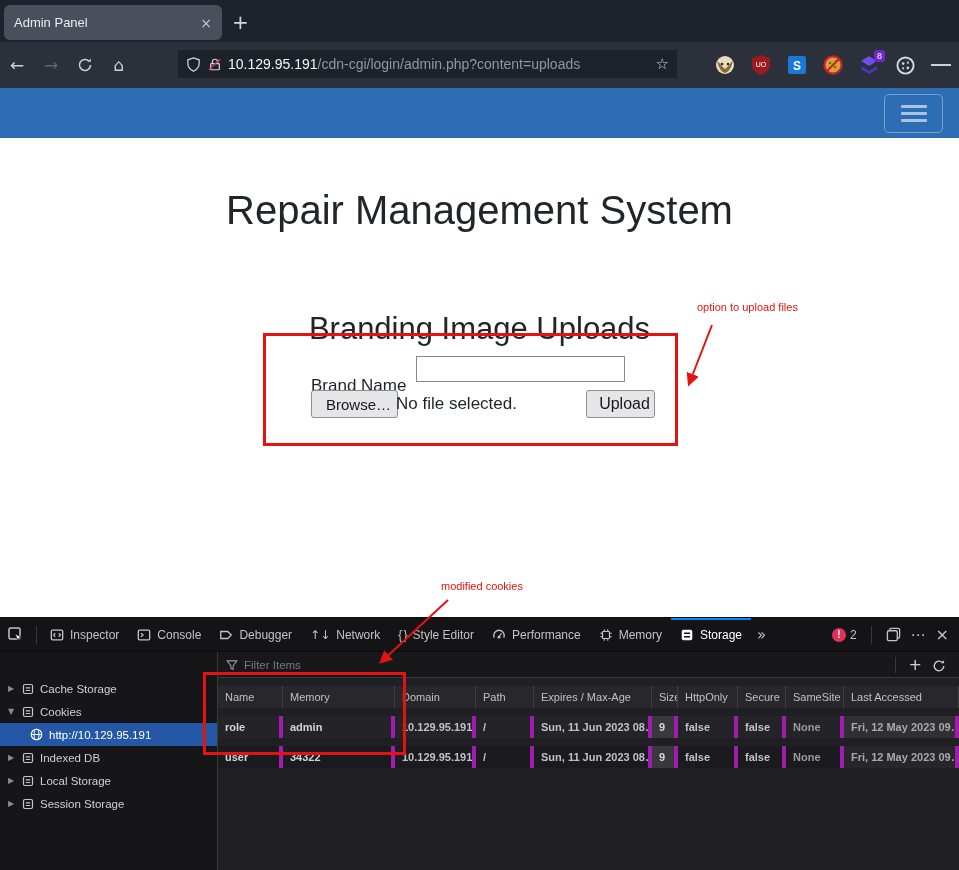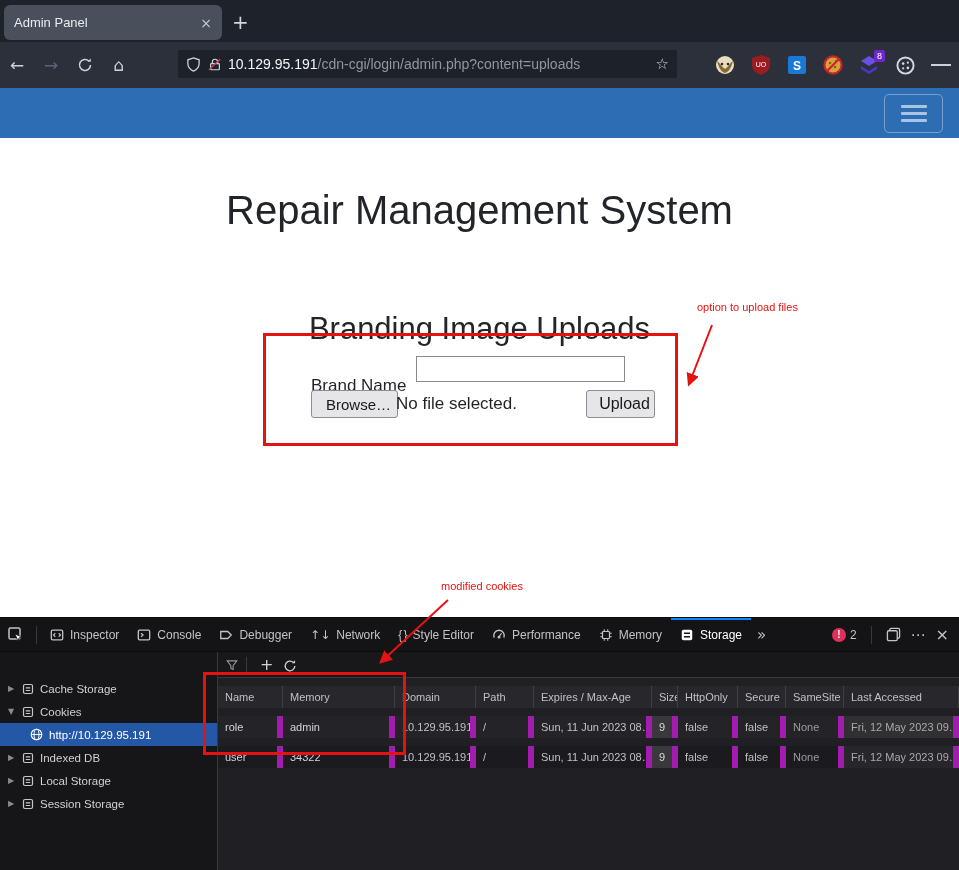--- a/index.html
+++ b/index.html
@@ -83,21 +83,21 @@
              align-items:center;padding:0 8px;box-sizing:border-box;}
   .filtertext{color:#75797f;font-size:11.5px;margin-left:6px;flex:1;}
   .fr-sep{width:1px;height:16px;background:#38383d;margin:0 8px;}
   .fr-btn{color:#d0d0d5;font-size:16px;padding:0 5px;font-family:"DejaVu Sans",sans-serif;}
   .cols{display:grid;grid-template-columns:65px 112px 81px 58px 118px 26px 60px 48px 58px 115px;}
   .trow{height:22px;line-height:22px;font-size:11px;margin-top:8px;}
   .thead{background:#28282c;color:#e8e8ec;}
   .thead .cell{border-right:1px solid #3f3f45;}
   .r0{background:#242428;} .r1{background:#1b1b1f;}
   .cell{padding:0 7px;white-space:nowrap;overflow:hidden;box-sizing:border-box;color:#c0c0c5;}
-  .trow:not(.thead) .cell{border-right:6px solid #a21caf;}
+  .trow:not(.thead) .cell{border-right:4px solid #a21caf;font-weight:bold;}
   .c-name,.c-value{color:#d4d4d8;}
   .c-size{background:#38383d;color:#d8d8dc;}
   .c-same{color:#9a9aa0;}
   .c-last{background:rgba(255,255,255,.055);color:#a8a8ae;}
   svg{display:block;}
 </style>
 </head>
 <body>
 
 <div class="screen">
@@ -364,20 +364,21 @@
         </div>
       </div>
 
       <div class="dt-main">
         <div class="filterrow">
           <span>
               <svg width="12" height="12" viewBox="0 0 16 16">
                 <path d="M1.5 2.5h13L9.5 9v5l-3-1.5V9z" fill="none" stroke="#9a9aa0" stroke-width="1.4"></path>
               </svg>
             </span>
+          <span class="filtertext">Filter Items</span>
           <span class="fr-sep"></span>
           <span class="fr-btn">+</span>
           <span class="fr-btn">
               <svg width="14" height="14" viewBox="0 0 16 16" style="margin-top:3px">
                 <path d="M13.5 8a5.5 5.5 0 1 1-1.6-3.9" stroke="#d0d0d5" stroke-width="1.5" fill="none"></path>
                 <path d="M13.8 1.5v3.4h-3.4z" fill="#d0d0d5"></path>
               </svg>
             </span>
         </div>
 

